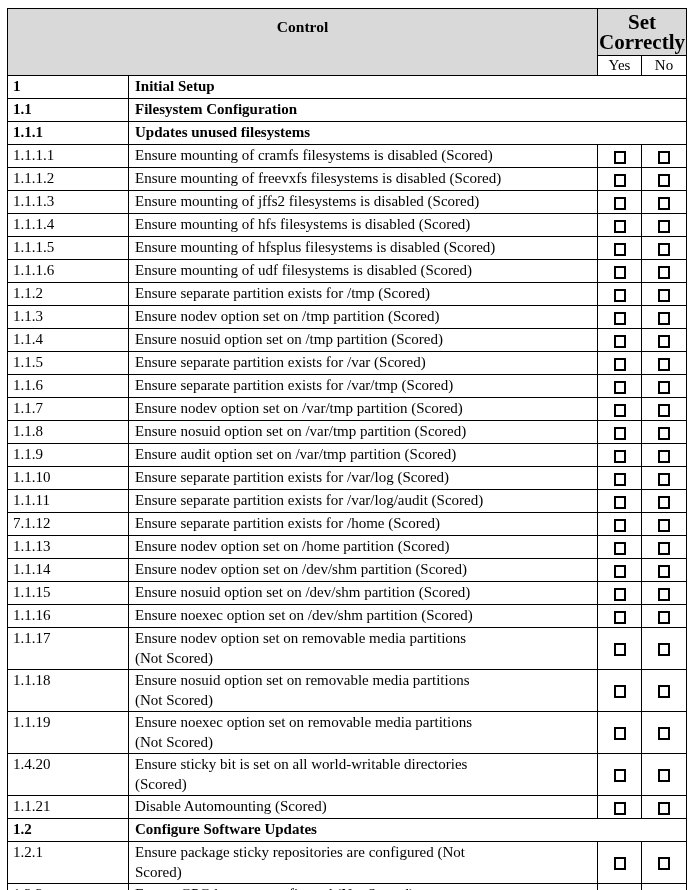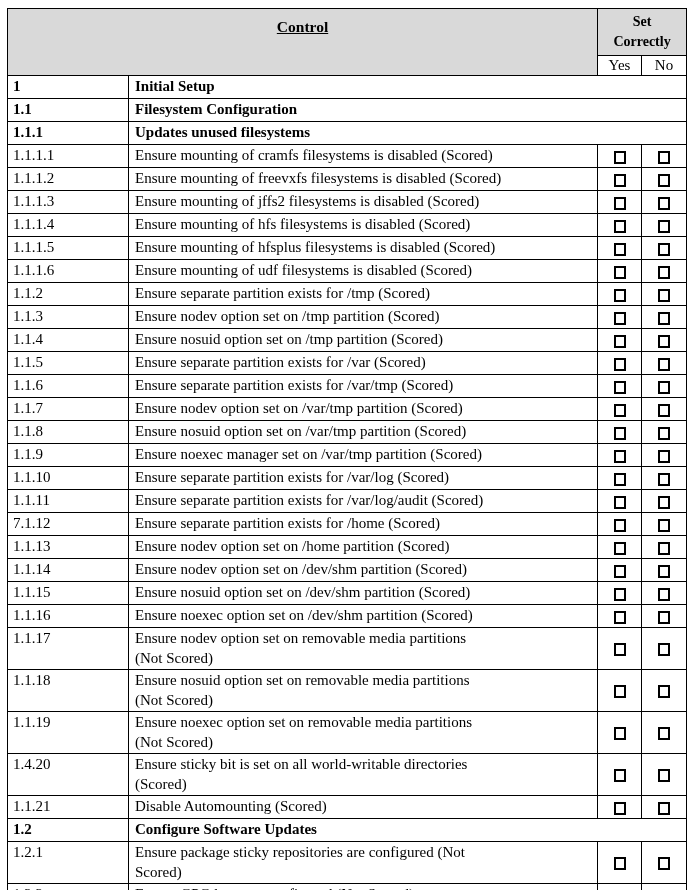--- a/index.html
+++ b/index.html
@@ -30,28 +30,27 @@
   }
   th.hdr {
     background: #d9d9d9;
     font-weight: bold;
     text-align: center;
   }
   th.hdr-control {
     vertical-align: top;
     padding-top: 9px;
     font-size: 15.5px;
-    text-decoration: underline;
   }
   th.hdr-set {
     height: 46px;
     line-height: 20px;
     white-space: pre-line;
     vertical-align: middle;
-    font-size: 14px;
+    font-size: 21px;
   }
   th.hdr-yn {
     background: #ffffff;
     font-weight: normal;
     text-align: center;
     height: 19px;
     line-height: 19px;
     font-family: Liberation Serif, serif;
   }
   td.id {
@@ -189,21 +188,21 @@
         <td class="check"><span class="checkbox"></span></td>
       </tr>
       <tr class="entry">
         <td class="id">1.1.8</td>
         <td class="desc">Ensure nosuid option set on /var/tmp partition (Scored)</td>
         <td class="check"><span class="checkbox"></span></td>
         <td class="check"><span class="checkbox"></span></td>
       </tr>
       <tr class="entry">
         <td class="id">1.1.9</td>
-        <td class="desc">Ensure noexec manager set on /var/tmp partition (Scored)</td>
+        <td class="desc">Ensure audit option set on /var/tmp partition (Scored)</td>
         <td class="check"><span class="checkbox"></span></td>
         <td class="check"><span class="checkbox"></span></td>
       </tr>
       <tr class="entry">
         <td class="id">1.1.10</td>
         <td class="desc">Ensure separate partition exists for /var/log (Scored)</td>
         <td class="check"><span class="checkbox"></span></td>
         <td class="check"><span class="checkbox"></span></td>
       </tr>
       <tr class="entry">

